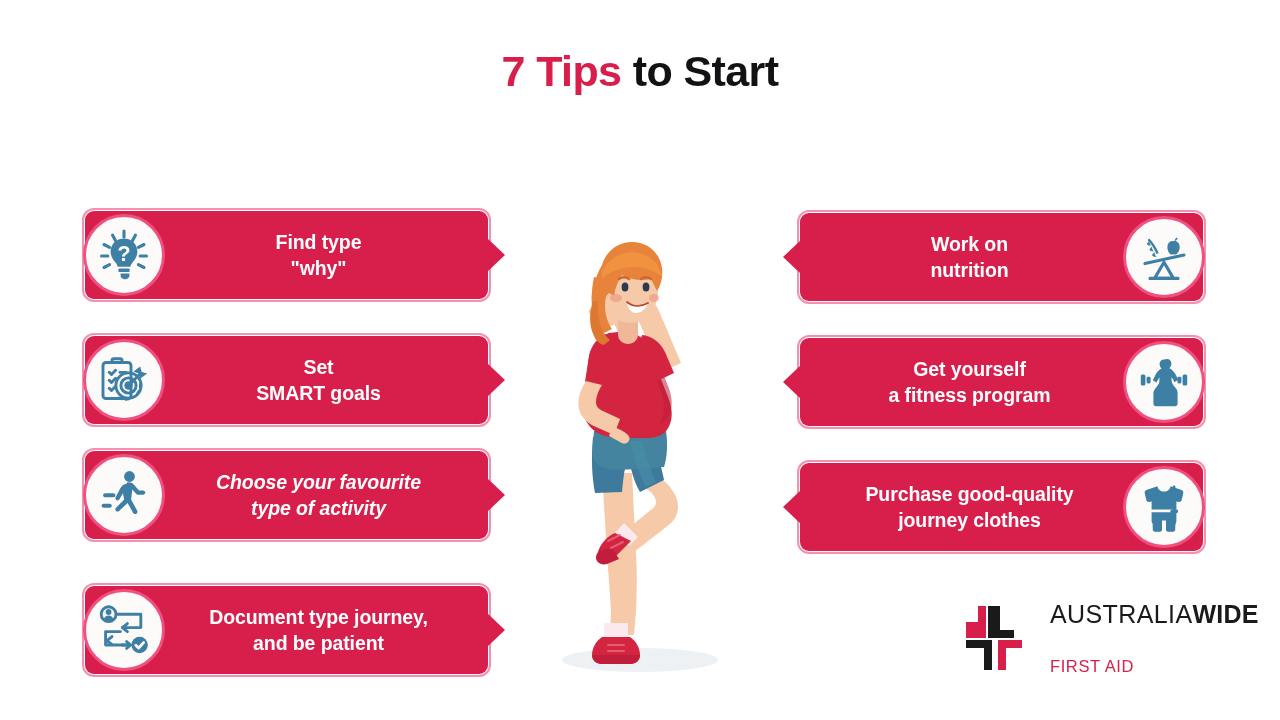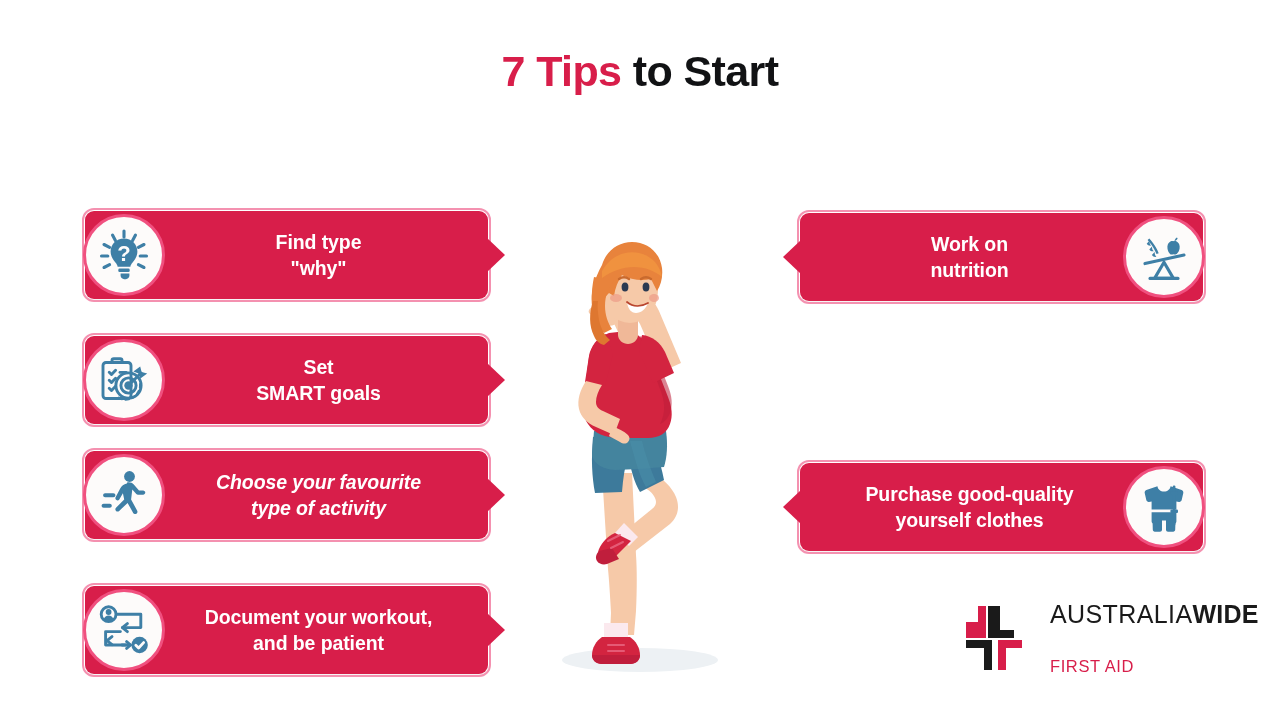--- a/index.html
+++ b/index.html
@@ -183,21 +183,21 @@
           <path d="M16 36.6l-5 4 5 4" transform="translate(0,-2)"></path>
           <path d="M26 43h8"></path>
           <path d="M30.6 39.6l4 3.4-4 3.4"></path>
         </g>
         <circle cx="12.6" cy="10" r="2.9" fill="#3E7FA6"></circle>
         <path d="M7.6 17.4c.9-2.6 2.7-4 5-4s4.1 1.4 5 4a7.4 7.4 0 0 1-10 0z" fill="#3E7FA6"></path>
         <circle cx="43.6" cy="43" r="8.2" fill="#3E7FA6"></circle>
         <path d="M39.8 43.2l2.8 2.8 5-5.4" fill="none" stroke="#FDFBFA" stroke-width="2.8" stroke-linecap="round" stroke-linejoin="round"></path>
       </svg>
     </div>
-    <div class="label">Document your workout,
+    <div class="label">Document type journey,
 and be patient</div>
   </div>
 
   <div class="card right" style="left:800px;top:213px;width:403px;">
     <div class="banner"></div>
     <div class="notch"></div>
     <div class="bubble">
       <svg width="56" height="56" viewBox="0 0 56 56">
         <g fill="#3E7FA6">
           <path d="M41.6 9.4c-.6 1.4-1.9 2.3-3.2 2.6.3-1.5 1.3-2.9 2.6-3.5z"></path>
@@ -207,37 +207,54 @@
         </g>
         <path d="M9 34.6l39-8.6" fill="none" stroke="#3E7FA6" stroke-width="3.1" stroke-linecap="round"></path>
         <path d="M28 33.2l-9.4 16.2h18.8z" fill="none" stroke="#3E7FA6" stroke-width="3.1" stroke-linejoin="round"></path>
         <line x1="14" y1="49.4" x2="42" y2="49.4" stroke="#3E7FA6" stroke-width="3.1" stroke-linecap="round"></line>
       </svg>
     </div>
     <div class="label">Work on
 nutrition</div>
   </div>
 
+  <div class="card right" style="left:800px;top:338px;width:403px;">
+    <div class="banner"></div>
+    <div class="notch"></div>
+    <div class="bubble">
+      <svg width="56" height="56" viewBox="0 0 56 56">
+        <g fill="#3E7FA6">
+          <path d="M28 5.4c-2.6 0-4.4 2-4.4 4.6 0 2 .9 3.5 2 4.6-2.5 1.3-4.6 3.2-5.8 5.6l-3 6 3.6 2.4 3-5.3v3.7c0 1.6-.6 3-1.6 4.3l-2.8 3.6c-1 1.3-1.6 2.9-1.6 4.6v10.3c0 1.4 1.1 2.5 2.5 2.5h19.2c1.4 0 2.5-1.1 2.5-2.5V39.1c0-1.7-.6-3.3-1.6-4.6l-2.8-3.6c-1-1.3-1.6-2.7-1.6-4.3v-3.7l3 5.3 3.6-2.4-3-6c-1.2-2.4-3.3-4.3-5.8-5.6 1.1-1.1 2-2.6 2-4.6 0-2.6-1.8-4.6-4.4-4.6z"></path>
+          <rect x="4.8" y="20.6" width="4.6" height="11" rx="1.6"></rect>
+          <rect x="10.6" y="22.8" width="4" height="6.6" rx="1.4"></rect>
+          <rect x="46.6" y="20.6" width="4.6" height="11" rx="1.6"></rect>
+          <rect x="41.4" y="22.8" width="4" height="6.6" rx="1.4"></rect>
+        </g>
+      </svg>
+    </div>
+    <div class="label">Get yourself
+a fitness program</div>
+  </div>
 
   <div class="card right" style="left:800px;top:463px;width:403px;">
     <div class="banner"></div>
     <div class="notch"></div>
     <div class="bubble">
       <svg width="56" height="56" viewBox="0 0 56 56">
         <g fill="#3E7FA6">
           <path d="M21.4 7.2L10.4 11c-1.3.5-2 1.8-1.7 3.1l1.6 7c.3 1.2 1.5 2 2.7 1.8l2.6-.5v8.2h24.8v-8.2l2.6.5c1.2.2 2.4-.6 2.7-1.8l1.6-7c.3-1.3-.4-2.6-1.7-3.1l-11-3.8c-.5 3.1-3.1 5.4-6.6 5.4s-6.1-2.3-6.6-5.4z"></path>
           <path d="M15.6 33.2v9.2c0 .8.4 1.5 1 2l.2 6.4c0 1.1.9 1.9 2 1.9h5.2c1.1 0 2-.9 2-2v-9.3h4v9.3c0 1.1.9 2 2 2h5.2c1.1 0 2-.8 2-1.9l.2-6.4c.6-.5 1-1.2 1-2v-9.2z"></path>
           <rect x="36.8" y="6.4" width="2.6" height="40" rx="1.1"></rect>
           <rect x="34.4" y="12.6" width="7.6" height="3.4" rx="1.1"></rect>
           <rect x="34.4" y="30.6" width="7.6" height="3.4" rx="1.1"></rect>
         </g>
       </svg>
     </div>
     <div class="label">Purchase good-quality
-yourself clothes</div>
+journey clothes</div>
   </div>
 
   <div class="hero">
     <svg width="300" height="480" viewBox="0 0 300 480">
 
       <ellipse cx="150" cy="455" rx="78" ry="12" fill="#EDF1F4"></ellipse>
 
       <path d="M120 110c6-14 18-22 30-20 9 1 15 7 19 16l22 52-20 9-21-48c-3-6-8-8-13-6-6 3-9 9-8 16z" fill="#F6C9A8"></path>
 
       <path d="M118 96c-3-4-8-6-12-4-3 1-4 4-2 6l4 4c-4-1-8 0-9 3-1 2 0 4 3 5l6 2c-3 0-6 2-6 4 0 3 3 4 7 4l9 1c6 0 11-3 13-8l2-6z" fill="#F6C9A8"></path>

